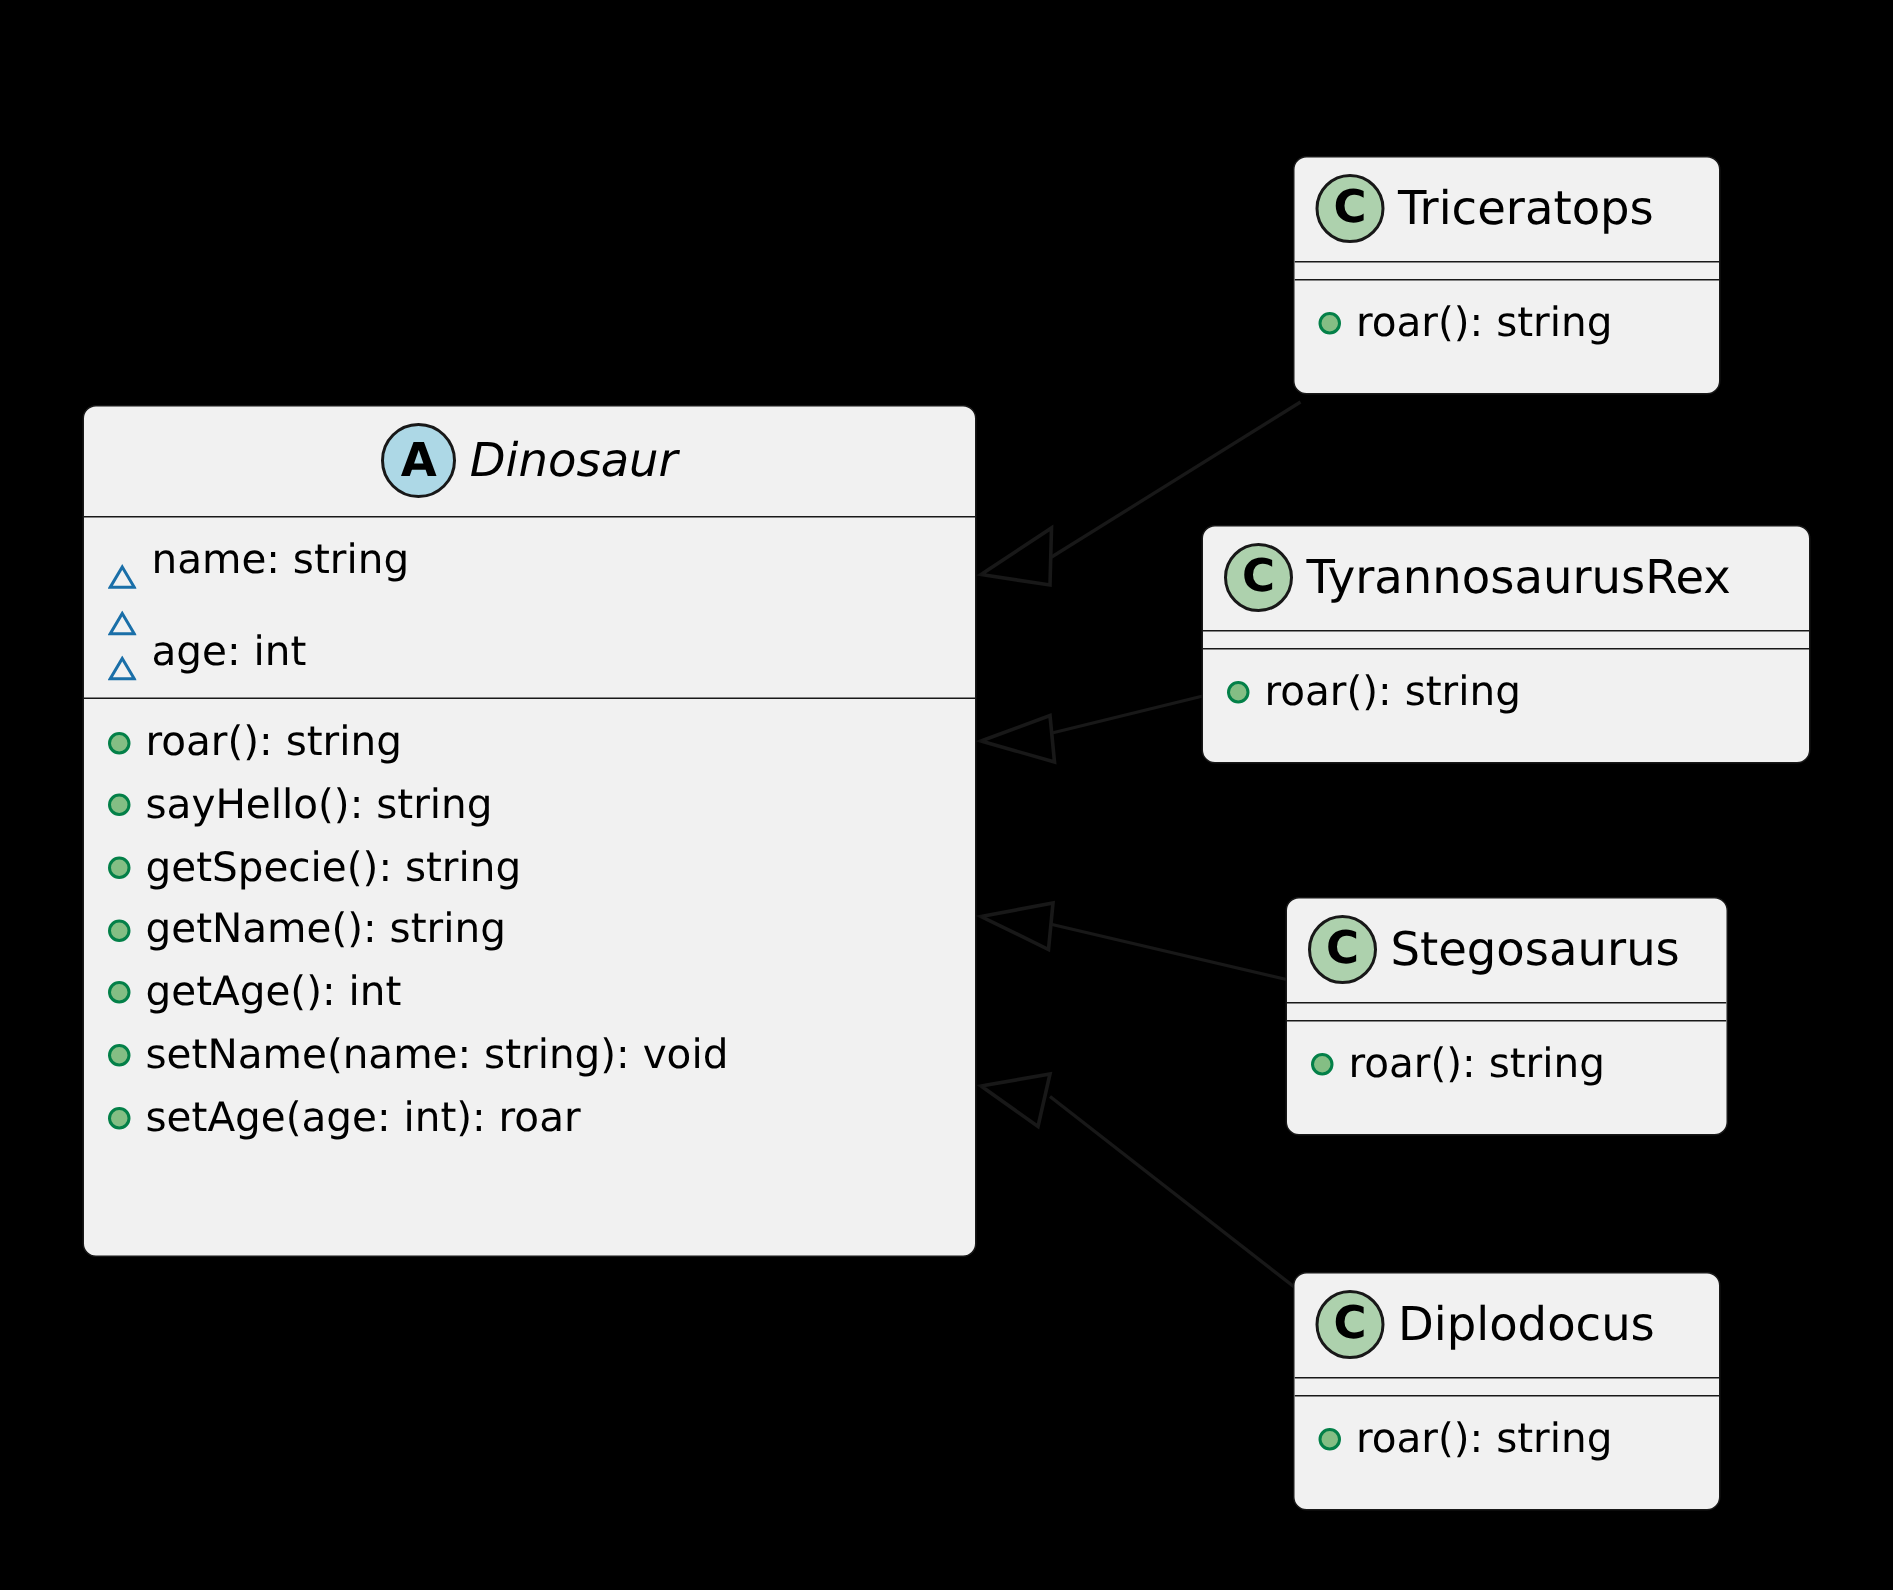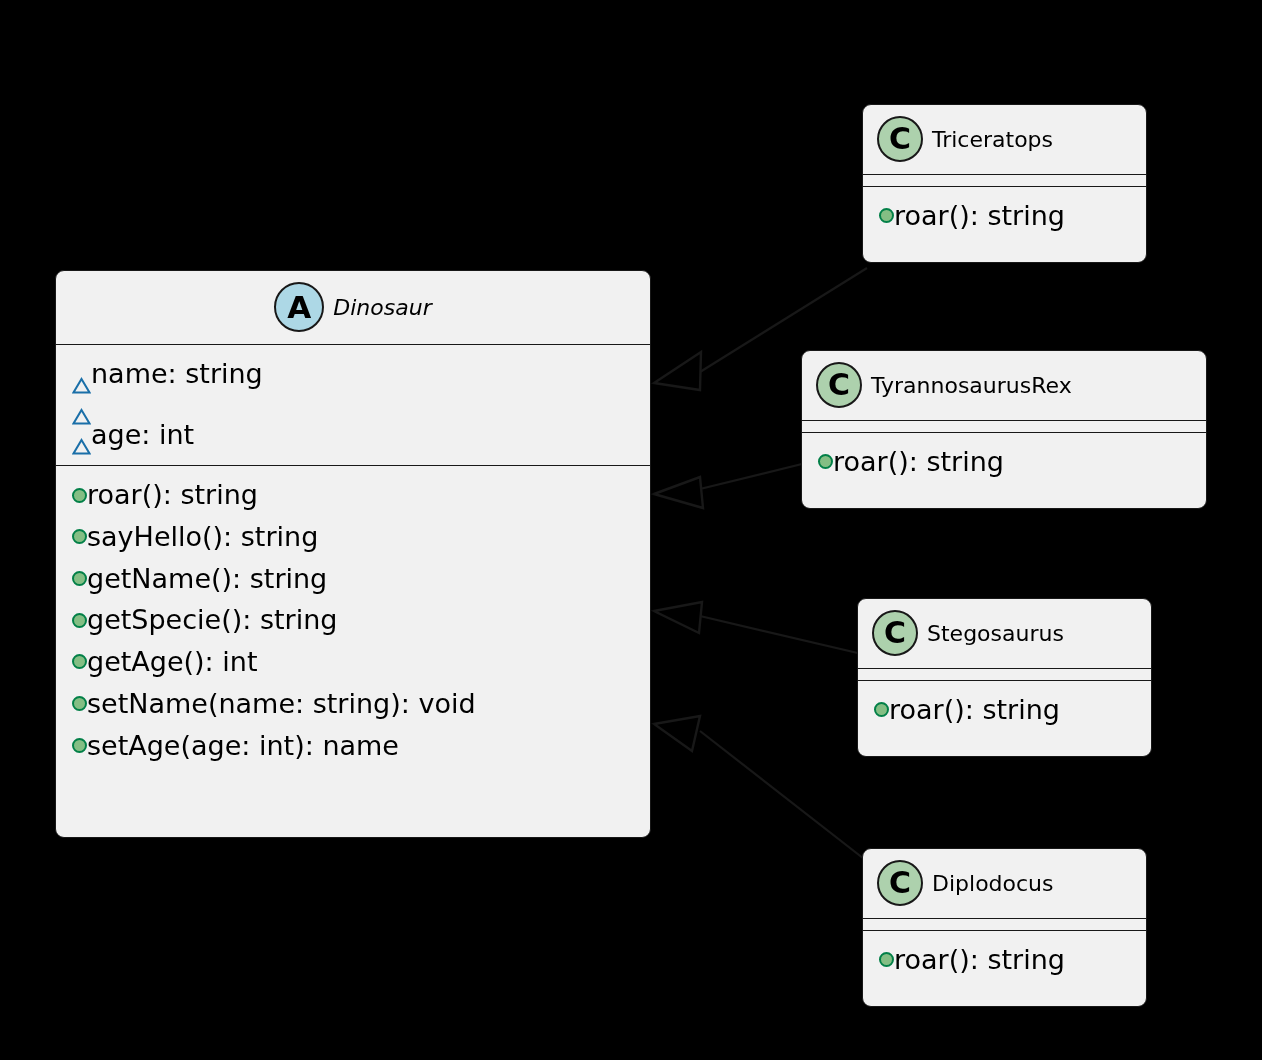--- a/index.html
+++ b/index.html
@@ -16,29 +16,29 @@
              padding:11px 14px 12px 14px;box-sizing:border-box;}
   .box-title.left{justify-content:flex-start;}
 
   .badge{flex:0 0 auto;border-radius:50%;display:flex;align-items:center;
          justify-content:center;font-weight:bold;color:#000;box-sizing:border-box;}
   .badge.abstract{width:50px;height:50px;background:#ADD8E6;border:2.6px solid #181818;
                   font-size:31px;line-height:1;}
   .badge.cls{width:46px;height:46px;background:#ADD1AD;border:2.6px solid #181818;
              font-size:30px;line-height:1;}
 
-  .title-text{font-size:22px;color:#000;white-space:nowrap;}
+  .title-text{font-size:31px;color:#000;white-space:nowrap;}
   .title-text.italic{font-style:italic;}
 
   .divider{height:0;border-top:1.4px solid #181818;}
 
   .compartment{padding:8px 0 10px 0;}
   .compartment.empty{height:11px;padding:0;}
 
-  .member{display:flex;align-items:center;padding:1px 14px 1px 16px;
+  .member{display:flex;align-items:center;gap:10px;padding:1px 14px 1px 16px;
           font-size:27px;color:#000;white-space:nowrap;line-height:1.47;}
 
   .mark{flex:0 0 auto;display:inline-block;}
   .mark.prot{width:19px;height:17px;}
   .mark.pub{width:15px;height:15px;border-radius:50%;background:#84BE84;
             border:2px solid #038048;box-sizing:border-box;}
 </style>
 </head>
 <body>
 
@@ -95,37 +95,37 @@
       <div class="member">
         <span class="mark pub"></span>
         <span>roar(): string</span>
       </div>
       <div class="member">
         <span class="mark pub"></span>
         <span>sayHello(): string</span>
       </div>
       <div class="member">
         <span class="mark pub"></span>
-        <span>getName(): string</span>
+        <span>getSpecie(): string</span>
       </div>
       <div class="member">
         <span class="mark pub"></span>
-        <span>getSpecie(): string</span>
+        <span>getName(): string</span>
       </div>
       <div class="member">
         <span class="mark pub"></span>
         <span>getAge(): int</span>
       </div>
       <div class="member">
         <span class="mark pub"></span>
         <span>setName(name: string): void</span>
       </div>
       <div class="member">
         <span class="mark pub"></span>
-        <span>setAge(age: int): name</span>
+        <span>setAge(age: int): roar</span>
       </div>
     </div>
   </div>
 
   <div class="uml-box" style="left:862px;top:104px;width:285px;height:159px;">
     <div class="box-title left">
       <span class="badge cls">C</span>
       <span class="title-text">Triceratops</span>
     </div>
     <div class="divider"></div>

